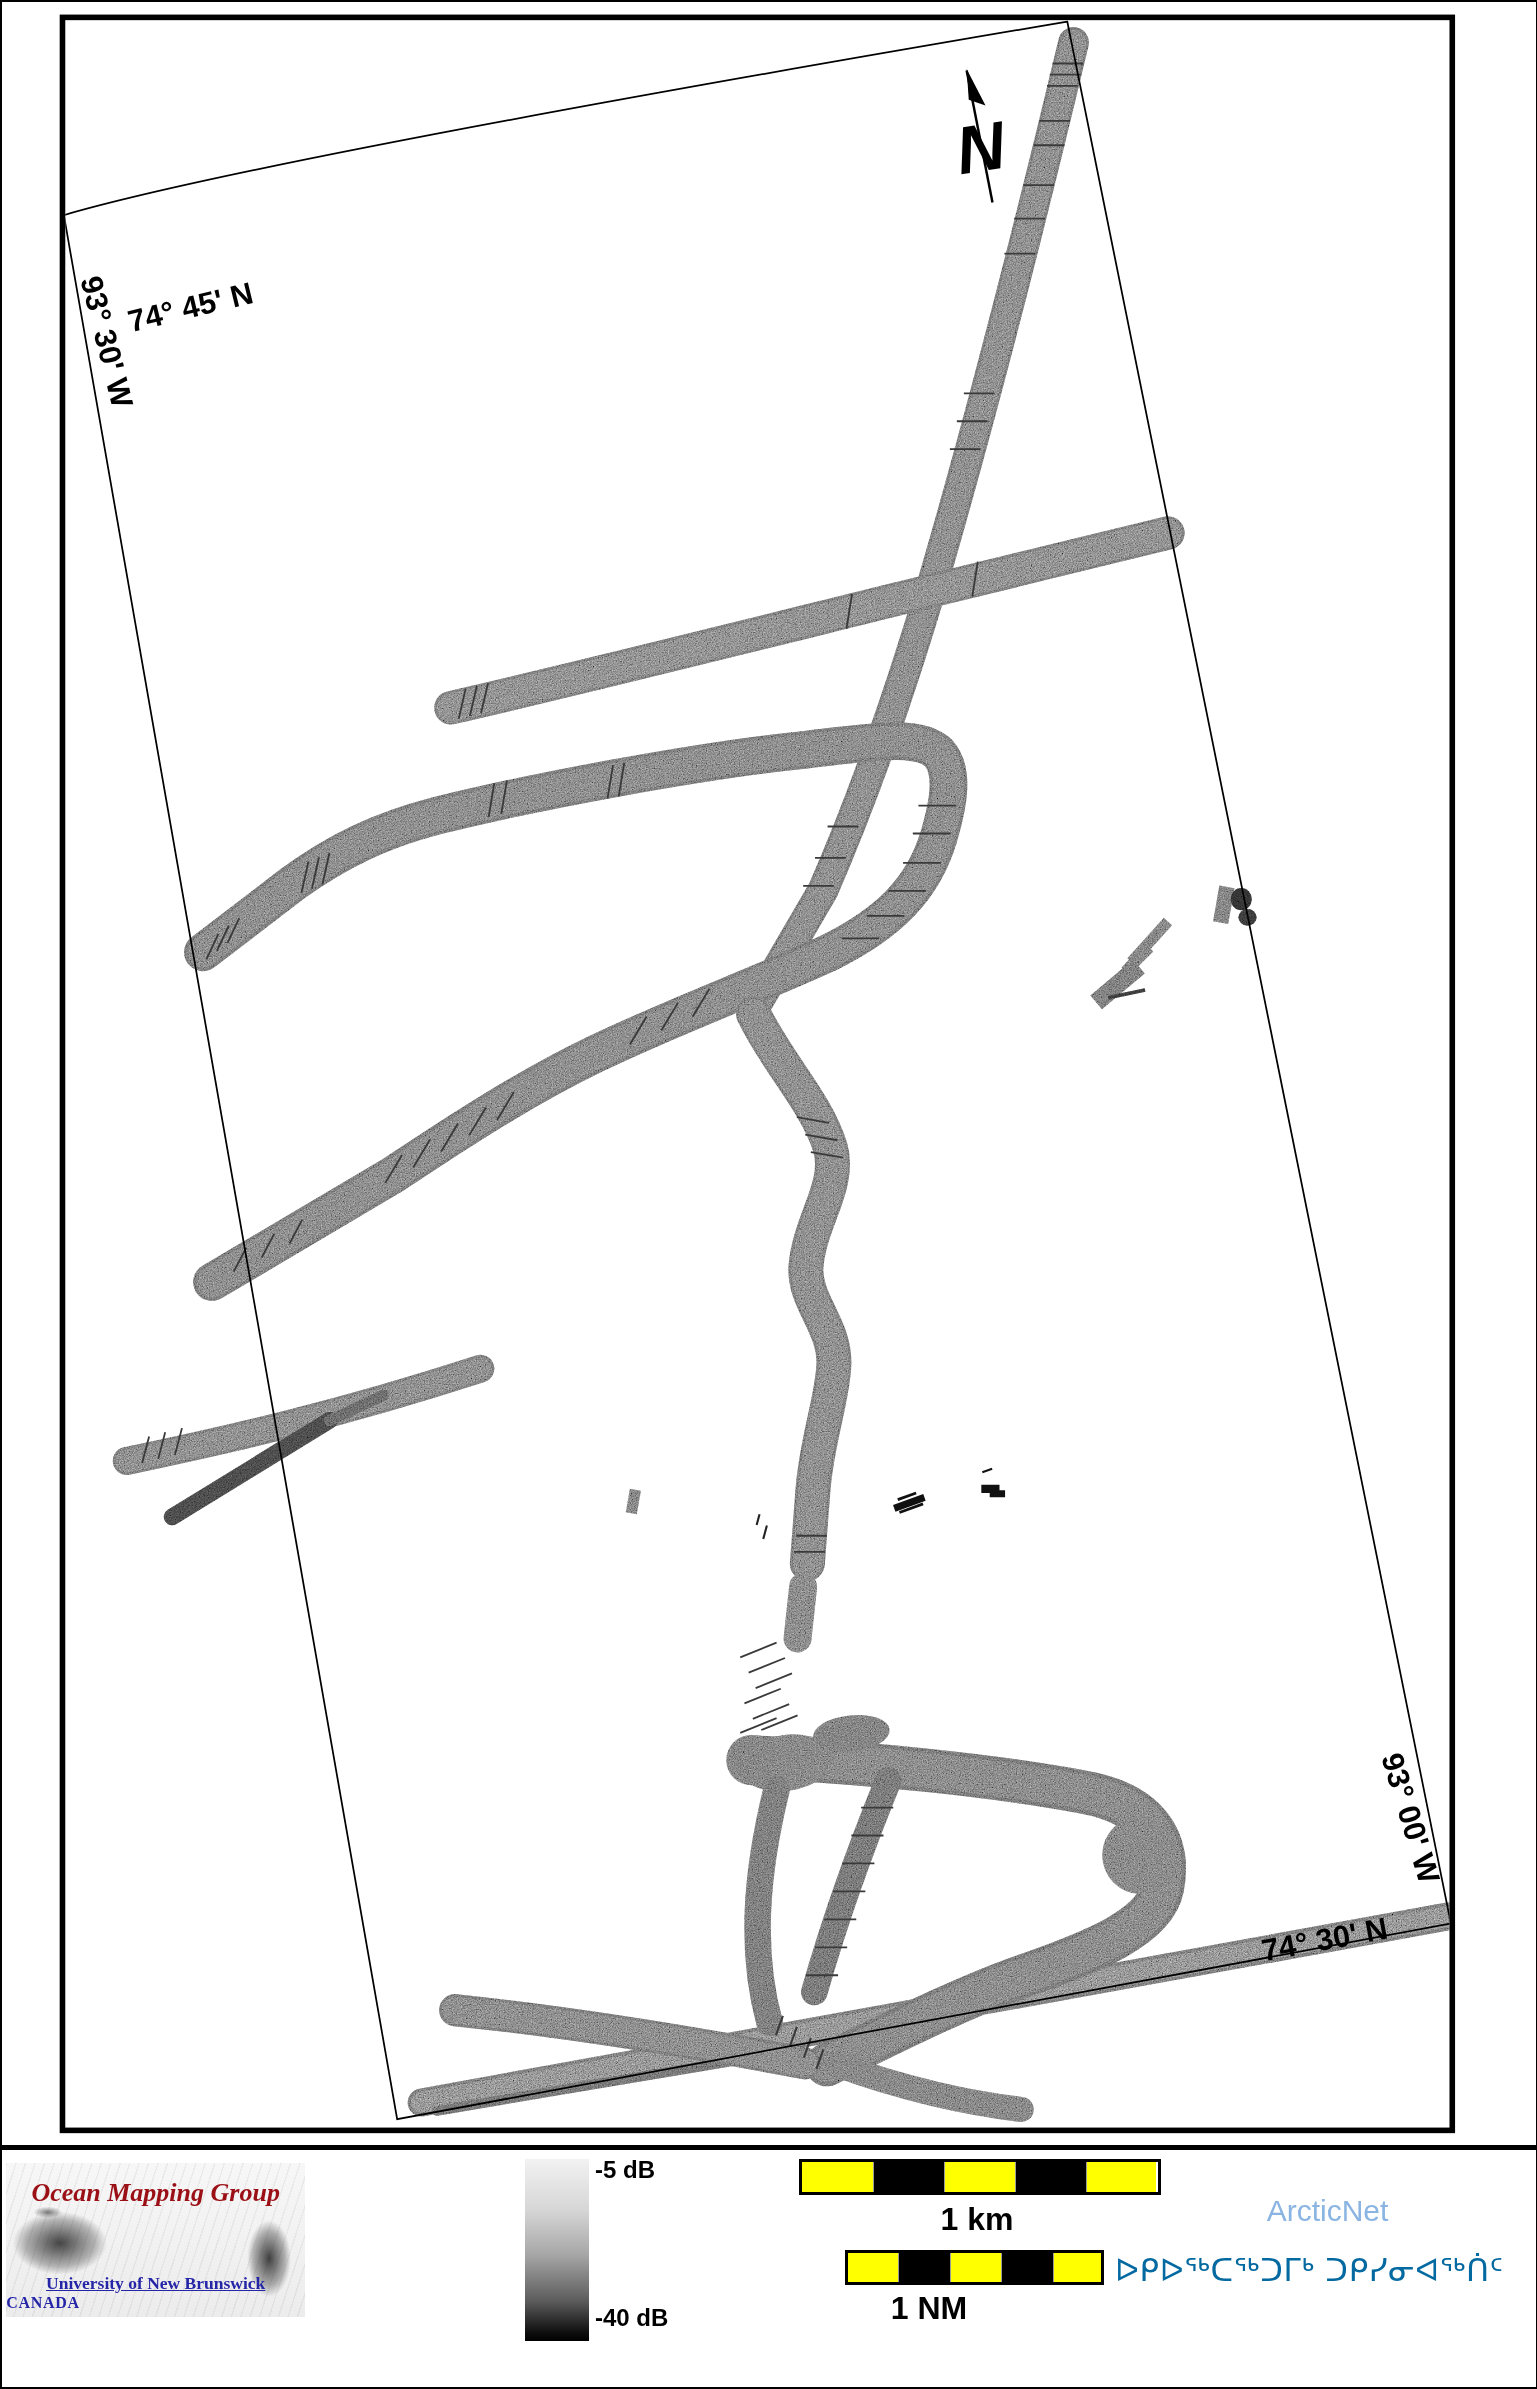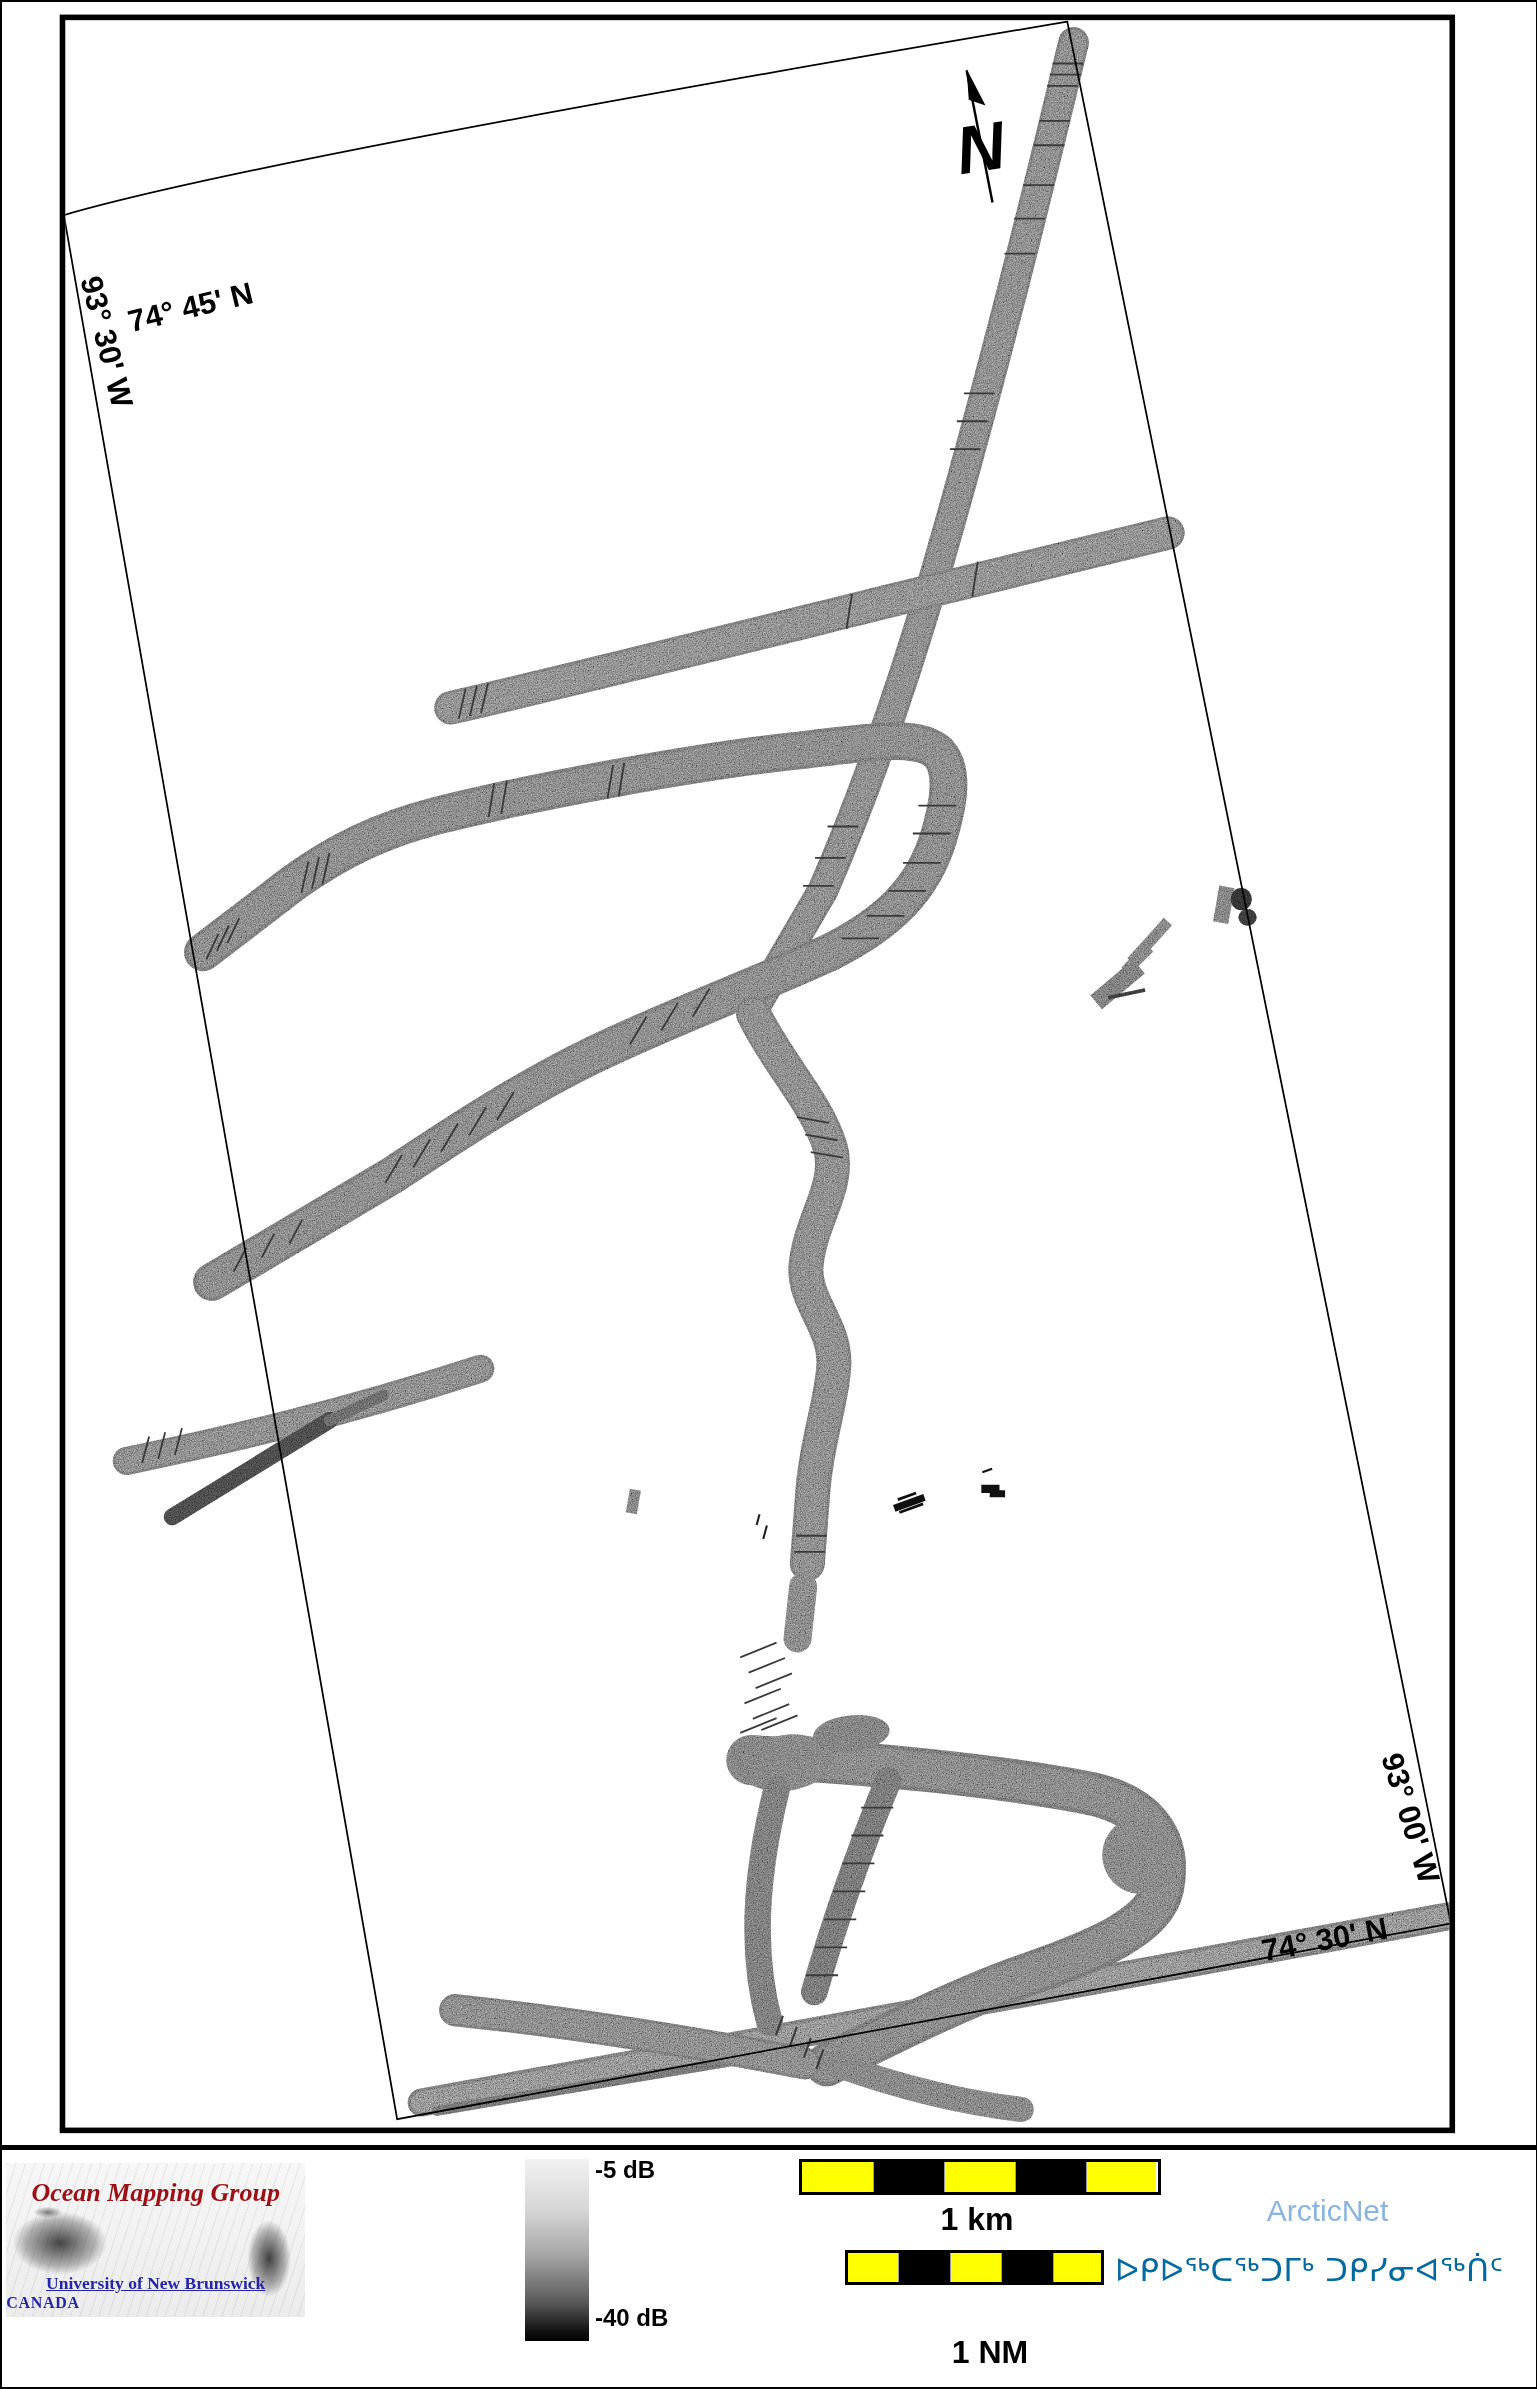--- a/index.html
+++ b/index.html
@@ -45,21 +45,21 @@
   .cb-bottom{left:593px;top:2302px;}
   .sbar{position:absolute;border:3.5px solid #000;display:flex;box-sizing:border-box;}
   .sbar-5km{left:797px;top:2157px;width:362px;height:36px;}
   .sbar-1nm{left:843px;top:2248px;width:259px;height:35px;}
   .seg{height:100%;}
   .seg+.seg{border-left:0.7px solid #9a9a9a;box-sizing:border-box;}
   .seg-y{background:#ffff00;}
   .seg-k{background:#000000;}
   .sbar-label{position:absolute;font-size:32px;font-weight:bold;color:#000;text-align:center;width:168px;white-space:nowrap;}
   .lbl-5km{left:891px;top:2199px;}
-  .lbl-1nm{left:904px;top:2288px;margin-top:44px;}
+  .lbl-1nm{left:843px;top:2288px;}
   .arcticnet{
     position:absolute;left:1217px;top:2192px;width:217px;text-align:center;
     font-size:30px;color:#8ab4e2;font-weight:normal;letter-spacing:0px;white-space:nowrap;
   }
   .inuktitut{
     position:absolute;left:1113px;top:2250px;width:328px;text-align:center;
     font-family:"DejaVu Sans", sans-serif;
     font-size:31px;color:#0369a1;letter-spacing:0.7px;white-space:nowrap;
   }
   .footer-line{

